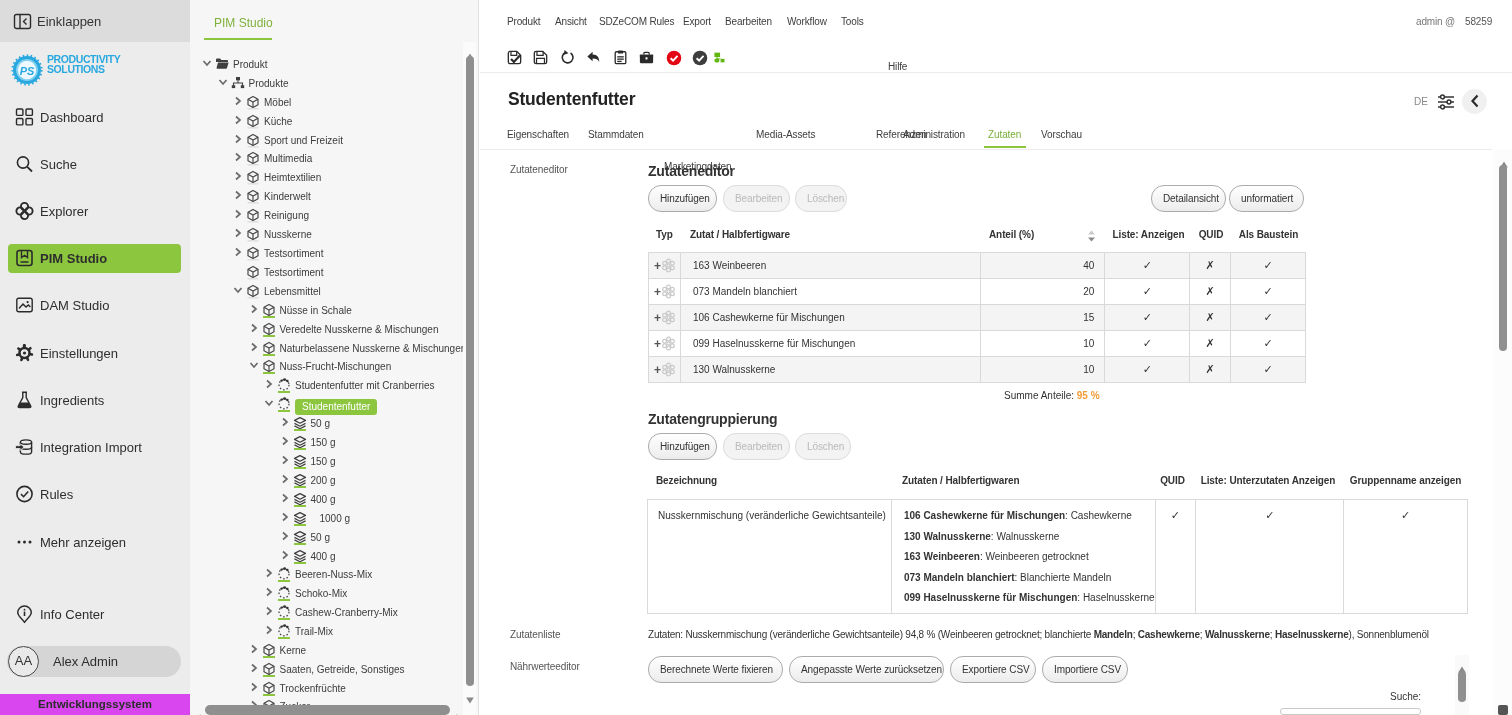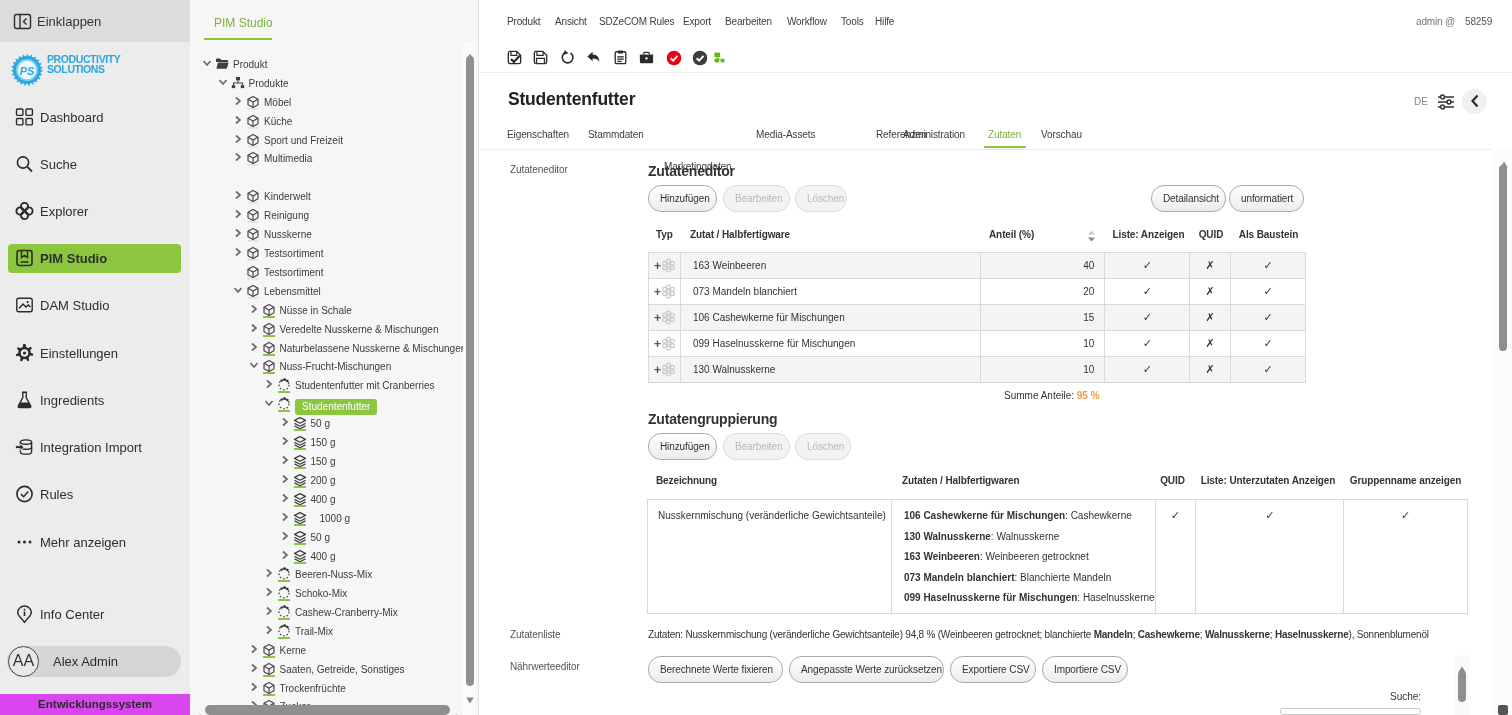--- a/index.html
+++ b/index.html
@@ -8,21 +8,21 @@
 
 #sidebar{position:absolute;left:0;top:0;width:190px;height:715px;background:#ececec;}
 #sbtop{position:absolute;left:0;top:0;width:190px;height:42px;background:#dcdcdc;}
 #sbtop span{position:absolute;left:37px;top:14px;font-size:13px;color:#333;}
 .sbitem{position:absolute;left:0;width:190px;height:30px;}
 .sbitem .ic{position:absolute;left:15px;top:50%;transform:translateY(-50%);width:19px;height:19px;}
 .sbitem .lb{position:absolute;left:40px;top:50%;transform:translateY(-50%);font-size:13px;color:#2e2e2e;}
 #pimactive{position:absolute;left:8px;top:244px;width:173px;height:29px;background:#8cc63f;border-radius:4px;}
 #avatar{position:absolute;left:7px;top:646px;width:174px;height:31px;background:#d5d5d5;border-radius:16px;}
 #avatar .circ{position:absolute;left:1px;top:0px;width:31px;height:31px;border-radius:50%;
- background:#e9e9e9;border:1.5px solid #4b4b4b;text-align:center;line-height:28px;font-size:16px;color:#333;}
+ background:#e9e9e9;border:1.5px solid #4b4b4b;text-align:center;line-height:28px;font-size:13px;color:#333;}
 #avatar .lb{position:absolute;left:46px;top:8px;font-size:13px;color:#2e2e2e;}
 #sbfoot{position:absolute;left:0;top:694px;width:190px;height:21px;background:#d946ef;}
 #sbfoot span{position:absolute;left:50%;transform:translateX(-50%);top:4px;font-size:11.5px;font-weight:bold;color:#2c2c2c;}
 
 #tree{position:absolute;left:190px;top:0;width:289px;height:715px;background:#f6f6f6;border-right:1px solid #e2e2e2;}
 #treehead{position:absolute;left:24px;top:16px;font-size:12px;color:#7fb13c;}
 #treeheadline{position:absolute;left:14px;top:38px;width:68px;height:2px;background:#8cc63f;}
 .trow{position:absolute;height:19px;font-size:10px;color:#3c3c3c;white-space:nowrap;}
 .trow .chv{position:absolute;top:3px;width:10px;height:12px;}
 .trow .tic{position:absolute;top:2px;width:14px;height:15px;}
@@ -236,20 +236,31 @@
       <span class="chv" style="left:43.0px;"><svg width="10" height="10" viewBox="0 0 10 10">
           <path d="M3 1.5 L7 5 L3 8.5" fill="none" stroke="#6b6b6b" stroke-width="1.7"></path>
         </svg></span>
       <span class="tic" style="left:56.0px;"><svg width="14" height="15" viewBox="0 0 14 15">
           <path d="M2 4.2 L7 1.4 L12 4.2 L12 9.8 L7 12.6 L2 9.8 Z" fill="none" stroke="#4a4a4a" stroke-width="1.2" stroke-linejoin="round"></path>
           <path d="M2 4.2 L7 7 L12 4.2 M7 7 V12.6" fill="none" stroke="#4a4a4a" stroke-width="1.2"></path>
           <rect x="1.5" y="13" width="11" height="1.6" fill="#e0e0e0"></rect>
         </svg></span>
       <span class="tlb" style="left:74.0px;">Multimedia</span>
     </div>
+<div class="trow" style="top:168.0px;left:0;width:289px;">
+      <span class="chv" style="left:43.0px;"><svg width="10" height="10" viewBox="0 0 10 10">
+          <path d="M3 1.5 L7 5 L3 8.5" fill="none" stroke="#6b6b6b" stroke-width="1.7"></path>
+        </svg></span>
+      <span class="tic" style="left:56.0px;"><svg width="14" height="15" viewBox="0 0 14 15">
+          <path d="M2 4.2 L7 1.4 L12 4.2 L12 9.8 L7 12.6 L2 9.8 Z" fill="none" stroke="#4a4a4a" stroke-width="1.2" stroke-linejoin="round"></path>
+          <path d="M2 4.2 L7 7 L12 4.2 M7 7 V12.6" fill="none" stroke="#4a4a4a" stroke-width="1.2"></path>
+          <rect x="1.5" y="13" width="11" height="1.6" fill="#e0e0e0"></rect>
+        </svg></span>
+      <span class="tlb" style="left:74.0px;">Heimtextilien</span>
+    </div>
 <div class="trow" style="top:187.0px;left:0;width:289px;">
       <span class="chv" style="left:43.0px;"><svg width="10" height="10" viewBox="0 0 10 10">
           <path d="M3 1.5 L7 5 L3 8.5" fill="none" stroke="#6b6b6b" stroke-width="1.7"></path>
         </svg></span>
       <span class="tic" style="left:56.0px;"><svg width="14" height="15" viewBox="0 0 14 15">
           <path d="M2 4.2 L7 1.4 L12 4.2 L12 9.8 L7 12.6 L2 9.8 Z" fill="none" stroke="#4a4a4a" stroke-width="1.2" stroke-linejoin="round"></path>
           <path d="M2 4.2 L7 7 L12 4.2 M7 7 V12.6" fill="none" stroke="#4a4a4a" stroke-width="1.2"></path>
           <rect x="1.5" y="13" width="11" height="1.6" fill="#e0e0e0"></rect>
         </svg></span>
       <span class="tlb" style="left:74.0px;">Kinderwelt</span>
@@ -577,21 +588,21 @@
 <div class="sbar" style="left:15px;top:705px;width:245px;height:10px;"></div>
 </div>
 <div id="main">
 <span class="menuitem" style="left:27px;">Produkt</span>
 <span class="menuitem" style="left:75px;">Ansicht</span>
 <span class="menuitem" style="left:119px;">SDZeCOM Rules</span>
 <span class="menuitem" style="left:203px;">Export</span>
 <span class="menuitem" style="left:245px;">Bearbeiten</span>
 <span class="menuitem" style="left:307px;">Workflow</span>
 <span class="menuitem" style="left:361px;">Tools</span>
-<span class="menuitem" style="left:395px;">Hilfe</span>
+<span class="menuitem" style="left:408px;margin-top:45px;">Hilfe</span>
 <span class="menuitem" style="left:936px;color:#777;">admin @</span>
 <span class="menuitem" style="left:985px;color:#555;">58259</span>
 <span class="tbic" style="left:27px;"><svg width="15" height="15" viewBox="0 0 17 17">
         <path d="M1.5 3.5 Q1.5 1.5 3.5 1.5 H11 L15.5 6 V13.5 Q15.5 15.5 13.5 15.5 H3.5 Q1.5 15.5 1.5 13.5 Z" fill="none" stroke="#2b2b2b" stroke-width="1.5"></path>
         <path d="M4.5 1.8 V6 H11 V1.8" fill="none" stroke="#2b2b2b" stroke-width="1.4"></path>
         <path d="M4.6 10.2 L7.8 13.6 L14.6 6.2" fill="none" stroke="#2b2b2b" stroke-width="2.5"></path>
       </svg></span>
 <span class="tbic" style="left:53px;"><svg width="15" height="15" viewBox="0 0 17 17">
         <path d="M1.5 3.5 Q1.5 1.5 3.5 1.5 H11 L15.5 6 V13.5 Q15.5 15.5 13.5 15.5 H3.5 Q1.5 15.5 1.5 13.5 Z" fill="none" stroke="#2b2b2b" stroke-width="1.5"></path>
         <path d="M4.5 1.8 V6.2 H11.5 V1.8" fill="none" stroke="#2b2b2b" stroke-width="1.4"></path>

